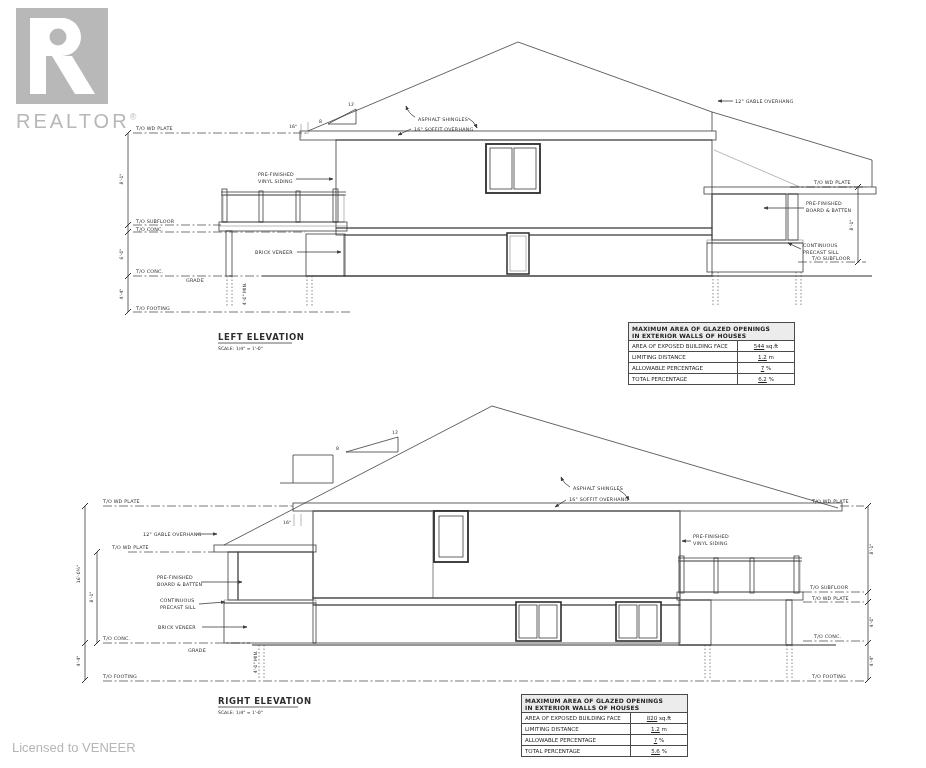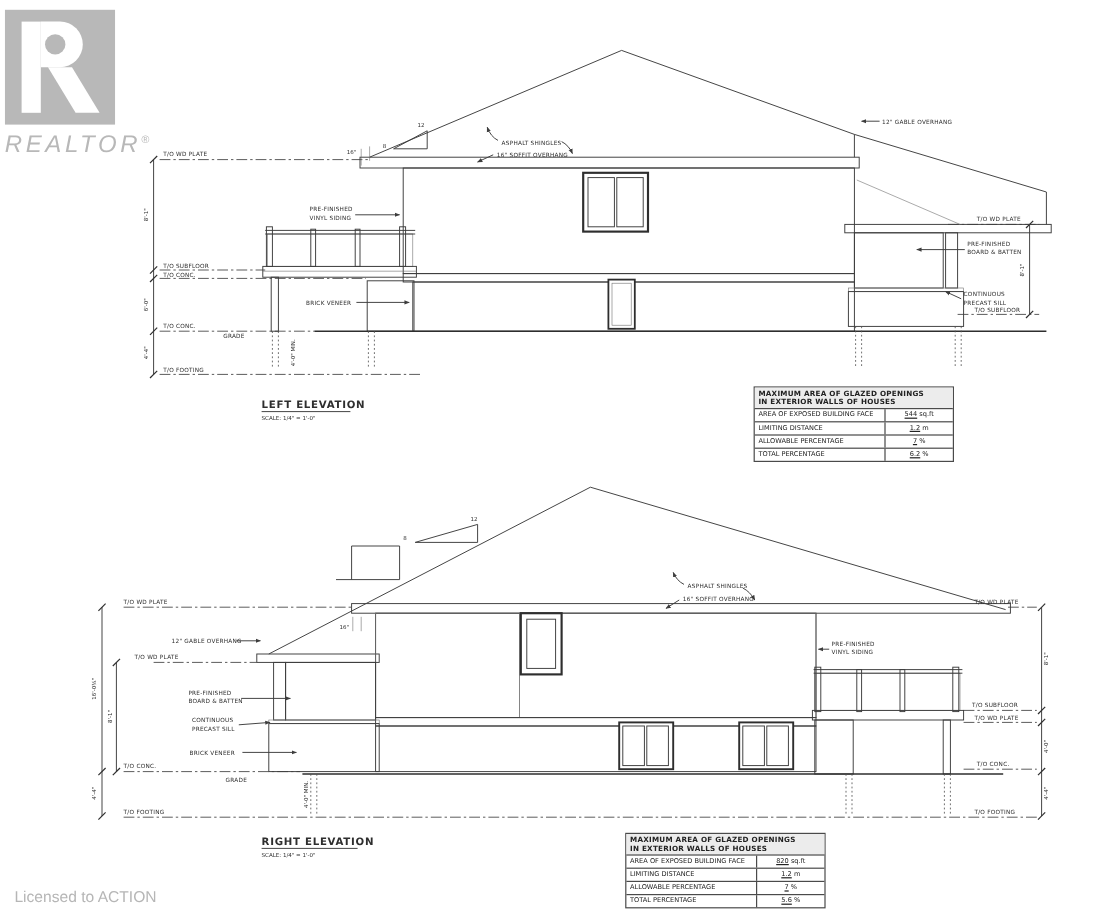--- a/index.html
+++ b/index.html
@@ -21,21 +21,21 @@
   
   .glz{position:absolute;width:165px;border:1px solid #4a4a4a;background:#fff;color:#222;z-index:3;}
   .glz-head{padding:2px 3px 1px 3px;font-weight:bold;font-size:6px;line-height:7px;
             letter-spacing:0.2px;background:#ececec;}
   .glz-row{display:flex;border-top:1px solid #4a4a4a;font-size:5.5px;line-height:10px;height:10px;}
   .gl{flex:1;padding:0 3px;border-right:1px solid #4a4a4a;white-space:nowrap;overflow:hidden;}
   .gv{width:56px;text-align:center;white-space:nowrap;}
   .gv i{font-style:normal;}
   .gv .num{text-decoration:underline;}
   
-  .logo{position:absolute;left:4px;top:8px;z-index:4;font-style:italic;}
+  .logo{position:absolute;left:16px;top:8px;z-index:4;}
   .logo-word{font-size:20px;letter-spacing:3px;color:#b8b8b8;margin-top:2px;
              font-family:"Liberation Sans",sans-serif;}
   .logo-word sup{font-size:9px;}
   .license{position:absolute;left:12px;top:740px;font-size:13px;color:#b6b6b6;z-index:4;
            font-family:"Liberation Sans",sans-serif;}
   .watermark{position:absolute;left:266px;top:697px;font-size:26px;letter-spacing:2px;
              color:#bdbdbd;opacity:0.6;white-space:nowrap;z-index:5;
              font-family:"Liberation Sans",sans-serif;}
 </style>
 </head>
@@ -372,15 +372,15 @@
         <span class="gl">ALLOWABLE PERCENTAGE</span>
         <span class="gv"><i class="num">7</i> <i>%</i></span>
       </div>
     <div class="glz-row">
         <span class="gl">TOTAL PERCENTAGE</span>
         <span class="gv"><i class="num">5.6</i> <i>%</i></span>
       </div>
   </div>
 
 
-  <div class="license">Licensed to ACTION</div>
+  <div class="license">Licensed to VENEER</div>
 
 </div>
 
 </body></html>

